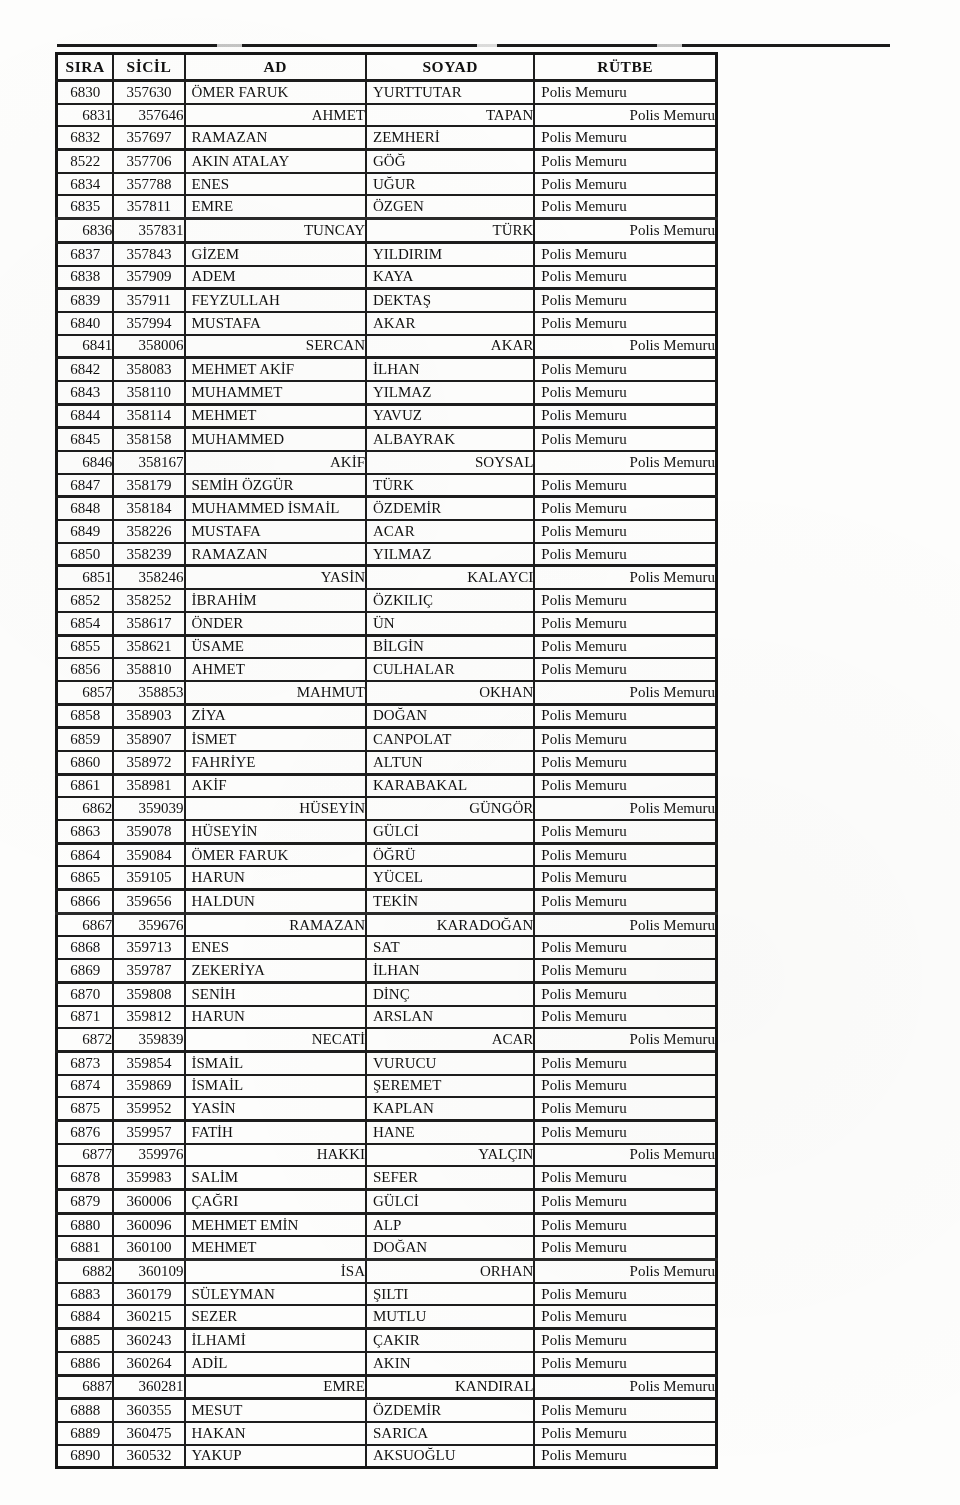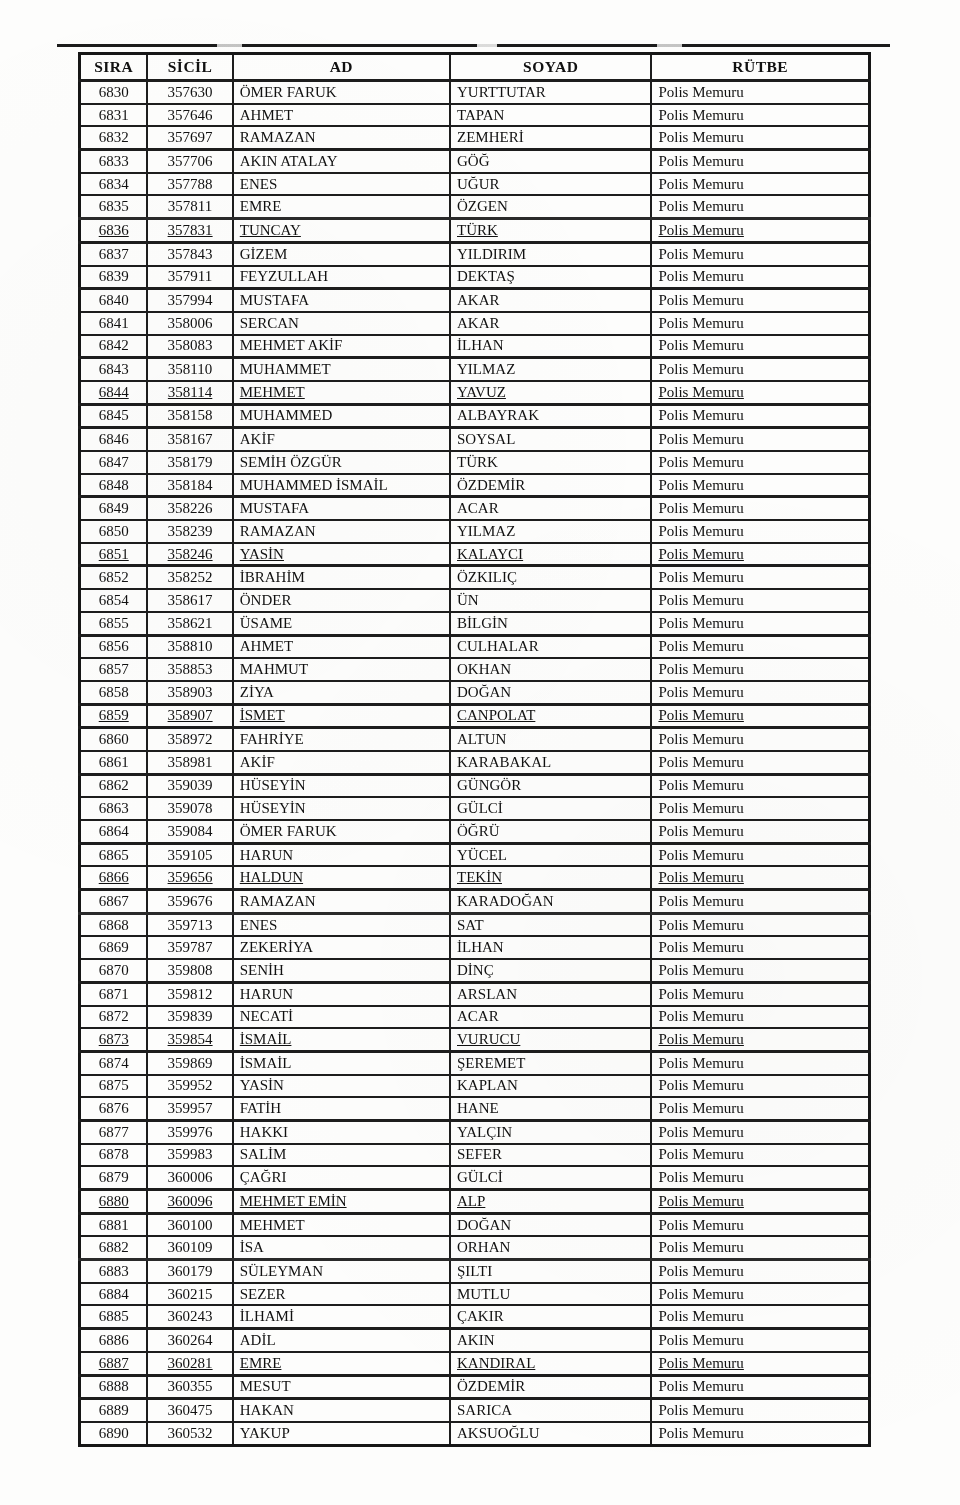--- a/index.html
+++ b/index.html
@@ -35,25 +35,24 @@
       #1b1b1b 0px, #1b1b1b 160px,
       rgba(27,27,27,0.25) 160px, rgba(27,27,27,0.25) 185px,
       #1b1b1b 185px, #1b1b1b 420px,
       rgba(27,27,27,0.15) 420px, rgba(27,27,27,0.15) 440px
     );
   }
   table.roster {
     position: absolute;
     left: 55px;
     top: 52px;
-    width: 793px;
+    width: 663px;
     border-collapse: collapse;
     table-layout: fixed;
     border: 3px solid #161616;
-    margin-left: 23px;
   }
   col.c-sira  { width: 8.6%; }
   col.c-sicil { width: 10.8%; }
   col.c-ad    { width: 27.5%; }
   col.c-soyad { width: 25.5%; }
   col.c-rutbe { width: 27.6%; }
 
   th, td {
     border: 2px solid #1d1d1d;
     overflow: hidden;
@@ -75,22 +74,22 @@
   }
   td.num {
     text-align: center;
   }
   td.txt {
     text-align: left;
     padding-left: 6px;
   }
   
   tbody tr:nth-child(3n+1) td { border-top-width: 3px; }
-  tbody tr:nth-child(7n)   td { border-bottom-width: 3px; text-decoration: underline; }
-  tbody tr:nth-child(5n+2) td { border-top-color: #2a2a2a; }
+  tbody tr:nth-child(7n)   td { border-bottom-width: 3px; }
+  tbody tr:nth-child(5n+2) td { border-top-color: #2a2a2a; text-align: right; }
 </style>
 </head>
 <body>
 
 <div class="page">
   <div class="scan-line"></div>
   <table class="roster">
     <colgroup>
       <col class="c-sira">
       <col class="c-sicil">
@@ -123,21 +122,21 @@
           <td class="txt">Polis Memuru</td>
         </tr>
         <tr>
           <td class="num">6832</td>
           <td class="num">357697</td>
           <td class="txt">RAMAZAN</td>
           <td class="txt">ZEMHERİ</td>
           <td class="txt">Polis Memuru</td>
         </tr>
         <tr>
-          <td class="num">6833</td>
+          <td class="num">8522</td>
           <td class="num">357706</td>
           <td class="txt">AKIN ATALAY</td>
           <td class="txt">GÖĞ</td>
           <td class="txt">Polis Memuru</td>
         </tr>
         <tr>
           <td class="num">6834</td>
           <td class="num">357788</td>
           <td class="txt">ENES</td>
           <td class="txt">UĞUR</td>
@@ -155,20 +154,27 @@
           <td class="num">357831</td>
           <td class="txt">TUNCAY</td>
           <td class="txt">TÜRK</td>
           <td class="txt">Polis Memuru</td>
         </tr>
         <tr>
           <td class="num">6837</td>
           <td class="num">357843</td>
           <td class="txt">GİZEM</td>
           <td class="txt">YILDIRIM</td>
+          <td class="txt">Polis Memuru</td>
+        </tr>
+        <tr>
+          <td class="num">6838</td>
+          <td class="num">357909</td>
+          <td class="txt">ADEM</td>
+          <td class="txt">KAYA</td>
           <td class="txt">Polis Memuru</td>
         </tr>
         <tr>
           <td class="num">6839</td>
           <td class="num">357911</td>
           <td class="txt">FEYZULLAH</td>
           <td class="txt">DEKTAŞ</td>
           <td class="txt">Polis Memuru</td>
         </tr>
         <tr>

